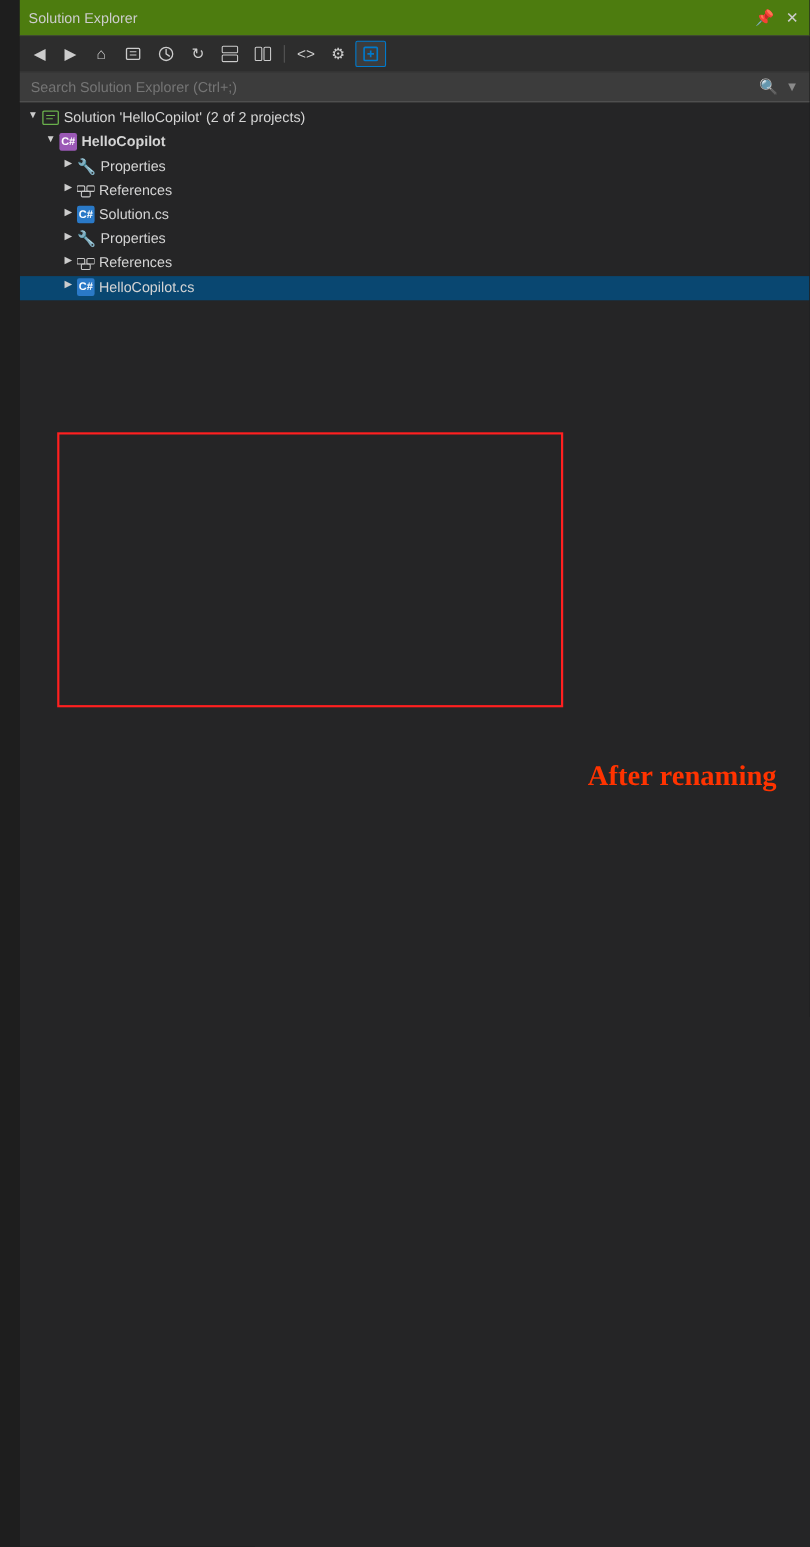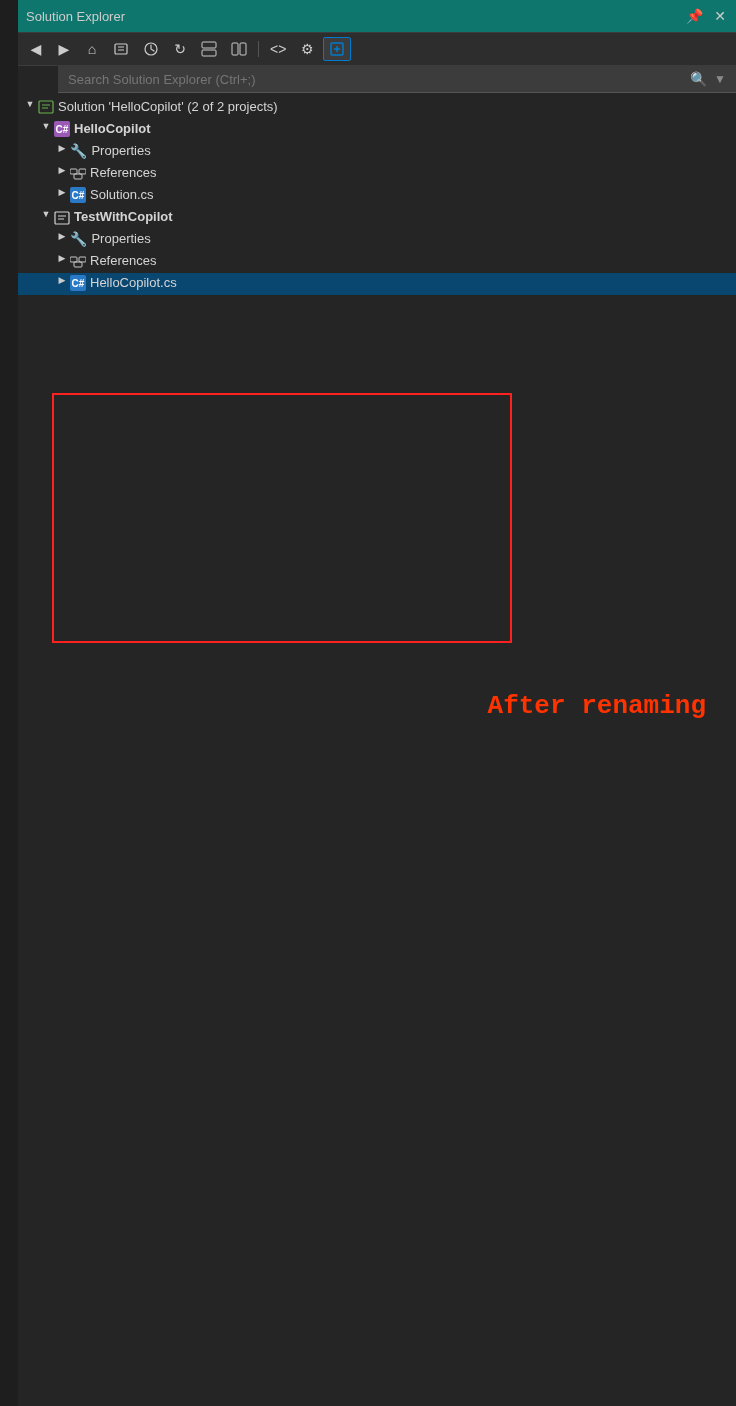--- a/index.html
+++ b/index.html
@@ -8,21 +8,21 @@
       height: 1406px;
       background: #1e1e1e;
       font-family: 'Segoe UI', Tahoma, Geneva, Verdana, sans-serif;
       font-size: 13px;
       color: #d4d4d4;
       overflow: hidden;
     }
 
     
     .title-bar {
-      background: #0f766e;
+      background: #4d7c0f;
       padding: 6px 8px;
       display: flex;
       align-items: center;
       justify-content: space-between;
       border-bottom: 1px solid #3c3c3c;
       min-height: 32px;
     }
 
     .title-bar-left {
       display: flex;
@@ -87,21 +87,20 @@
 
     
     .search-bar {
       background: #3c3c3c;
       border: none;
       border-bottom: 1px solid #555;
       padding: 5px 10px;
       display: flex;
       align-items: center;
       gap: 6px;
-      margin-left: 40px;
     }
 
     .search-input {
       background: none;
       border: none;
       color: #8a8a8a;
       font-size: 13px;
       flex: 1;
       outline: none;
     }
@@ -181,21 +180,21 @@
     }
 
     
     .annotation-text {
       position: absolute;
       bottom: 685px;
       right: 30px;
       color: #ff3300;
       font-size: 26px;
       font-weight: bold;
-      font-family: Liberation Mono, monospace;
+      font-family: Liberation Serif, serif;
     }
 
     
     .cs-badge {
       display: inline-flex;
       align-items: center;
       justify-content: center;
       background: #9b59b6;
       color: white;
       font-size: 10px;
@@ -371,32 +370,20 @@
 
 
       <div class="tree-item">
         <span class="indent"></span>
         <span class="indent"></span>
         <span class="expand-arrow collapsed"></span>
         <span class="cs-badge" style="background:#2a79c7;">C#</span>
         <span class="item-label">Solution.cs</span>
       </div>
 
-      <div class="tree-item">
-        <span class="indent"></span>
-        <span class="expand-arrow expanded"></span>
-        <span class="item-icon">
-          <svg width="16" height="16" viewBox="0 0 16 16" style="vertical-align:middle;">
-            <rect x="1" y="2" width="14" height="12" rx="1" fill="none" stroke="#d4d4d4" stroke-width="1.2"></rect>
-            <line x1="4" y1="6" x2="12" y2="6" stroke="#d4d4d4" stroke-width="1"></line>
-            <line x1="4" y1="9" x2="10" y2="9" stroke="#d4d4d4" stroke-width="1"></line>
-          </svg>
-        </span>
-        <span class="item-label" style="font-weight:bold;">TestWithCopilot</span>
-      </div>
 
       <div class="tree-item">
         <span class="indent"></span>
         <span class="indent"></span>
         <span class="expand-arrow collapsed"></span>
         <span class="item-icon wrench-icon">🔧</span>
         <span class="item-label">Properties</span>
       </div>
 
       <div class="tree-item">

